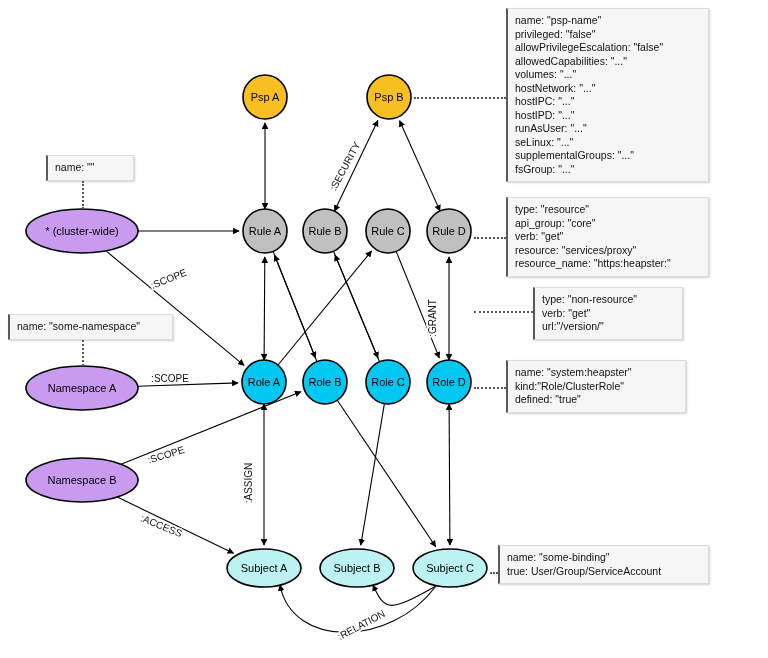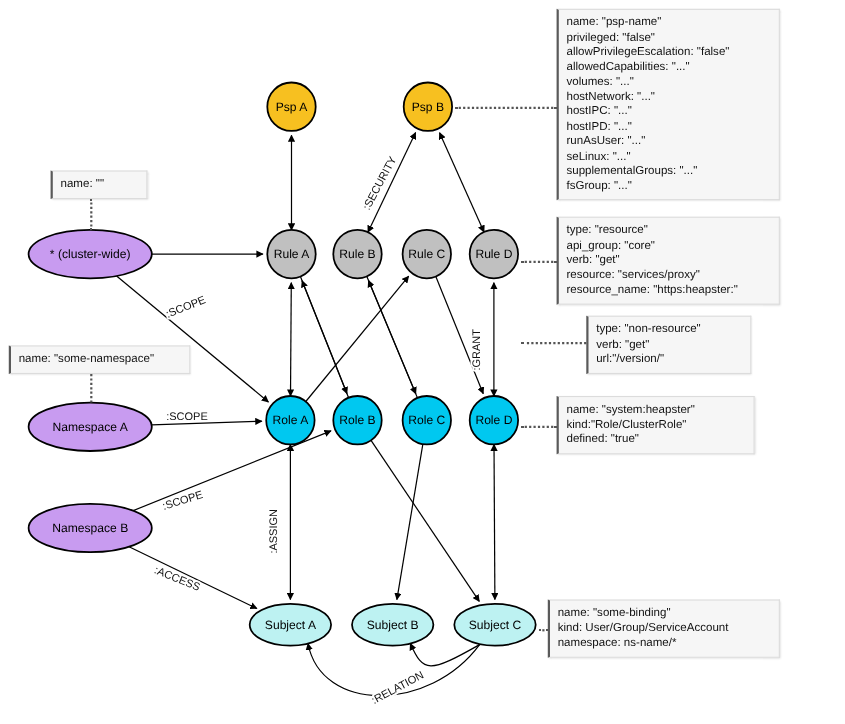--- a/index.html
+++ b/index.html
@@ -155,20 +155,20 @@
 
   <div id="note-layer">
       <div class="note" style="left: 506px; top: 8px; width: 186px;"><div>name: "psp-name"</div><div>privileged: "false"</div><div>allowPrivilegeEscalation: "false"</div><div>allowedCapabilities: "..."</div><div>volumes: "..."</div><div>hostNetwork: "..."</div><div>hostIPC: "..."</div><div>hostIPD: "..."</div><div>runAsUser: "..."</div><div>seLinux: "..."</div><div>supplementalGroups: "..."</div><div>fsGroup: "..."</div></div>
       <div class="note-lead" style="left: 414px; top: 97px; width: 92px;"></div>
       <div class="note" style="left: 506px; top: 197px; width: 186px;"><div>type: "resource"</div><div>api_group: "core"</div><div>verb: "get"</div><div>resource: "services/proxy"</div><div>resource_name: "https:heapster:"</div></div>
       <div class="note-lead" style="left: 474px; top: 237px; width: 32px;"></div>
       <div class="note" style="left: 533px; top: 287px; width: 133px;"><div>type: "non-resource"</div><div>verb: "get"</div><div>url:"/version/"</div></div>
       <div class="note-lead" style="left: 474px; top: 311px; width: 59px;"></div>
       <div class="note" style="left: 506px; top: 360px; width: 163px;"><div>name: "system:heapster"</div><div>kind:"Role/ClusterRole"</div><div>defined: "true"</div></div>
       <div class="note-lead" style="left: 474px; top: 386.5px; width: 32px;"></div>
-      <div class="note" style="left: 498px; top: 545px; width: 194px;"><div>name: "some-binding"</div><div>kind: User/Group/ServiceAccount</div><div>namespace: ns-name/*</div></div>
+      <div class="note" style="left: 498px; top: 545px; width: 194px;"><div>name: "some-binding"</div><div>true: User/Group/ServiceAccount</div></div>
       <div class="note-lead" style="left: 490px; top: 571.5px; width: 8px;"></div>
       <div class="note" style="left: 46px; top: 155px; width: 71px;"><div>name: ""</div></div>
       <div class="note-lead-v" style="left: 82px; top: 181px; height: 28px;"></div>
       <div class="note" style="left: 8px; top: 314px; width: 148px;"><div>name: "some-namespace"</div></div>
       <div class="note-lead-v" style="left: 82px; top: 340px; height: 26px;"></div>
     </div>
 </div>
 
 </body></html>

